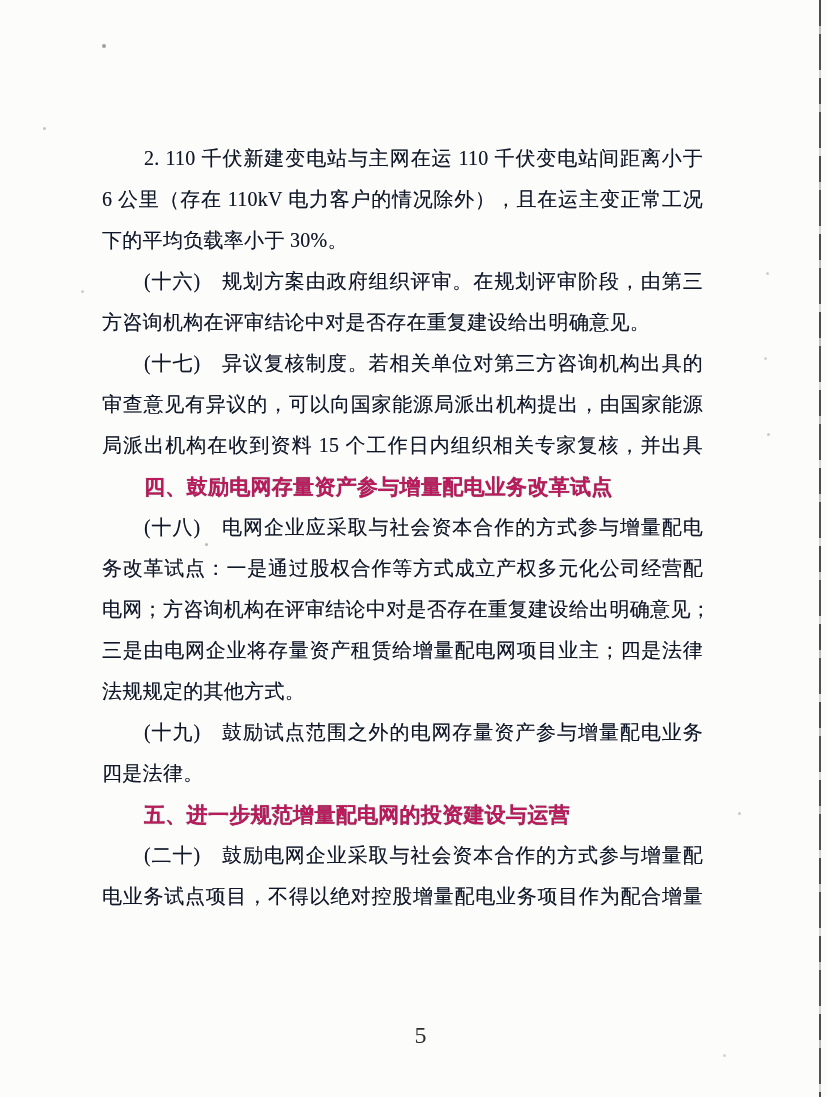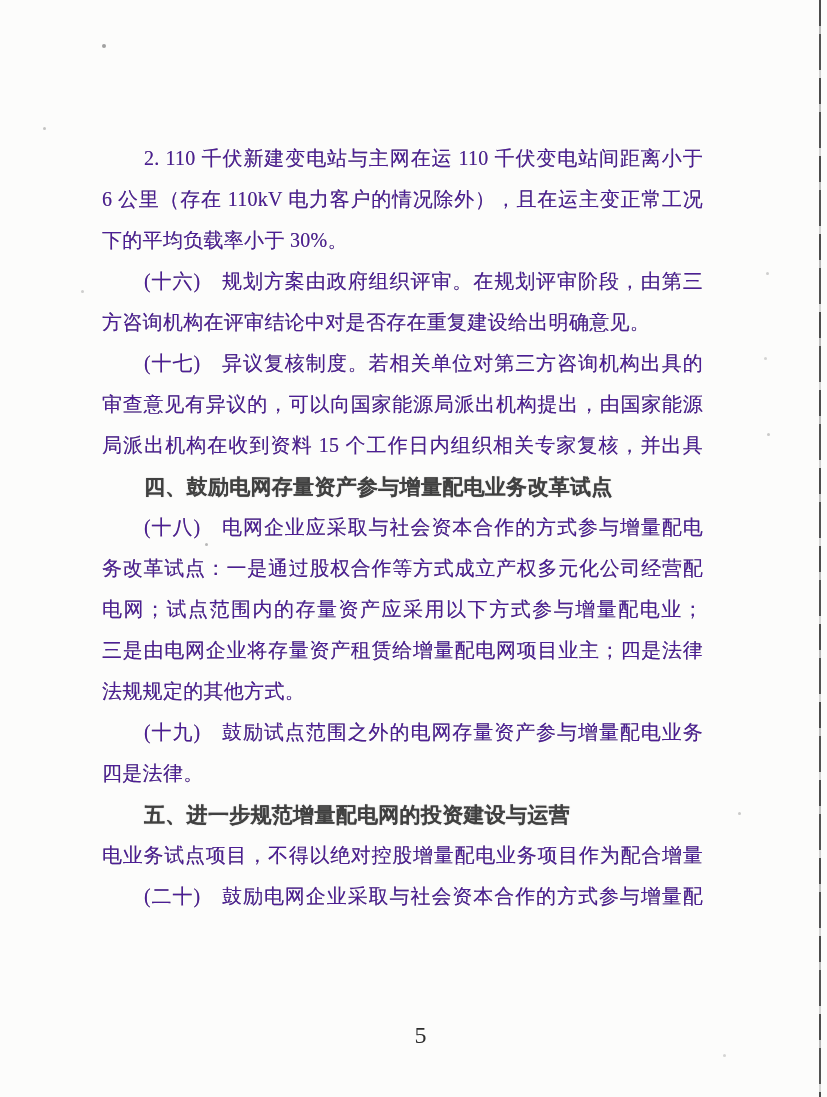--- a/index.html
+++ b/index.html
@@ -24,35 +24,35 @@
     width: 601px;
   }
   section { margin: 0; padding: 0; }
   .line {
     height: 41px;
     line-height: 41px;
     font-size: 20px;
     letter-spacing: 0.3px;
     white-space: nowrap;
     text-align: left;
-    color: #4c1d95;
+    color: #0f172a;
     text-shadow: 0 0 0.6px rgba(43,43,43,0.55);
   }
   .line.fill {
     text-align: justify;
     text-align-last: justify;
   }
   .line.indent {
     padding-left: 42px;
   }
   .line.heading {
     font-family: "Liberation Sans", sans-serif;
     font-weight: bold;
     font-size: 21px;
-    color: #404040;
+    color: #be185d;
     text-shadow: 0 0 0.8px rgba(30,30,30,0.7);
   }
   .page-number {
     position: absolute;
     left: 0;
     right: 0;
     top: 1022px;
     padding-left: 14px;
     text-align: center;
     font-size: 24px;
@@ -102,37 +102,37 @@
       <div class="line fill">局派出机构在收到资料 15 个工作日内组织相关专家复核，并出具</div>
     </section>
 
     <section>
       <div class="line indent heading">四、鼓励电网存量资产参与增量配电业务改革试点</div>
     </section>
 
     <section>
       <div class="line indent fill">(十八)　电网企业应采取与社会资本合作的方式参与增量配电</div>
       <div class="line fill">务改革试点：一是通过股权合作等方式成立产权多元化公司经营配</div>
-      <div class="line fill">电网；试点范围内的存量资产应采用以下方式参与增量配电业；</div>
+      <div class="line fill">电网；方咨询机构在评审结论中对是否存在重复建设给出明确意见；</div>
       <div class="line fill">三是由电网企业将存量资产租赁给增量配电网项目业主；四是法律</div>
       <div class="line">法规规定的其他方式。</div>
     </section>
 
     <section>
       <div class="line indent fill">(十九)　鼓励试点范围之外的电网存量资产参与增量配电业务</div>
       <div class="line">四是法律。</div>
     </section>
 
     <section>
       <div class="line indent heading">五、进一步规范增量配电网的投资建设与运营</div>
     </section>
 
     <section>
+      <div class="line indent fill">(二十)　鼓励电网企业采取与社会资本合作的方式参与增量配</div>
       <div class="line fill">电业务试点项目，不得以绝对控股增量配电业务项目作为配合增量</div>
-      <div class="line indent fill">(二十)　鼓励电网企业采取与社会资本合作的方式参与增量配</div>
     </section>
 
   </div>
 
   <div class="page-number">5</div>
 
   <div class="scan-edge"></div>
 
   <span class="speck" style="left:102px; top:44px;  width:4px; height:4px;"></span>
   <span class="speck" style="left:43px;  top:127px; width:3px; height:3px; background:rgba(110,110,110,0.4);"></span>

